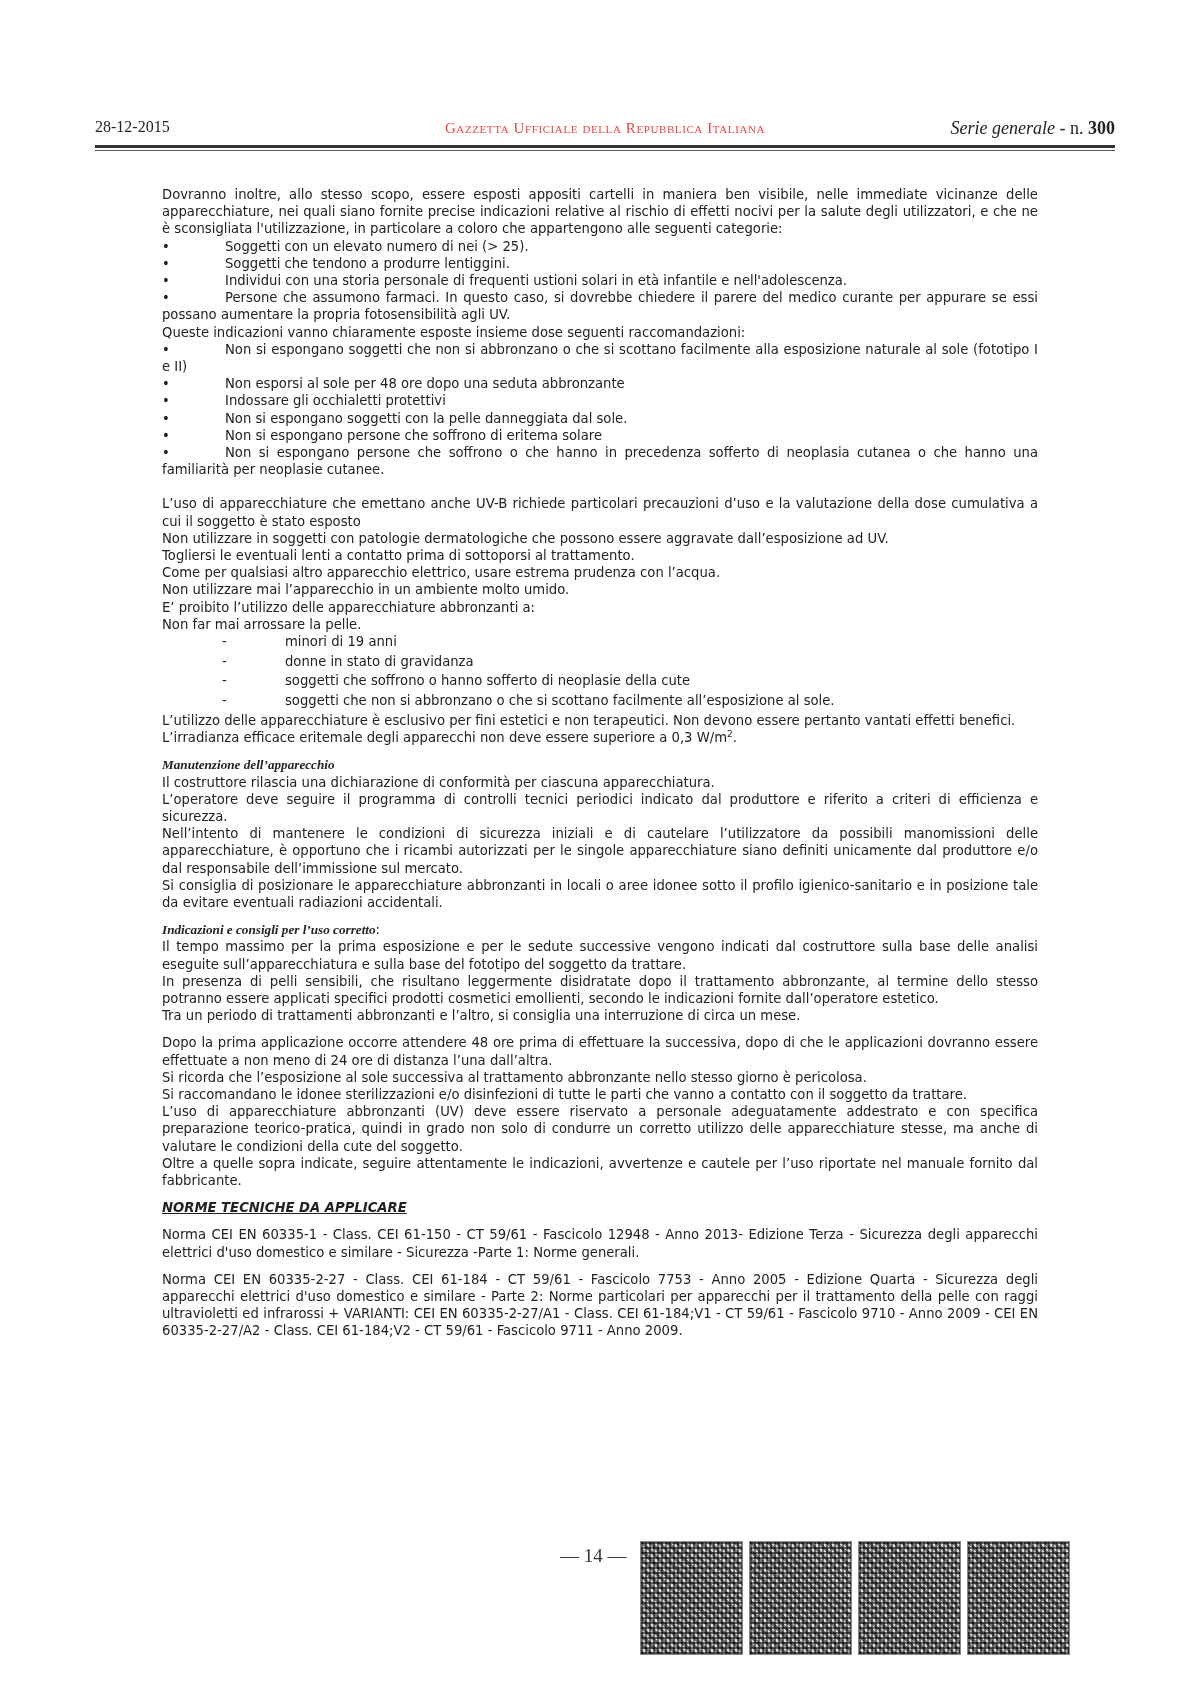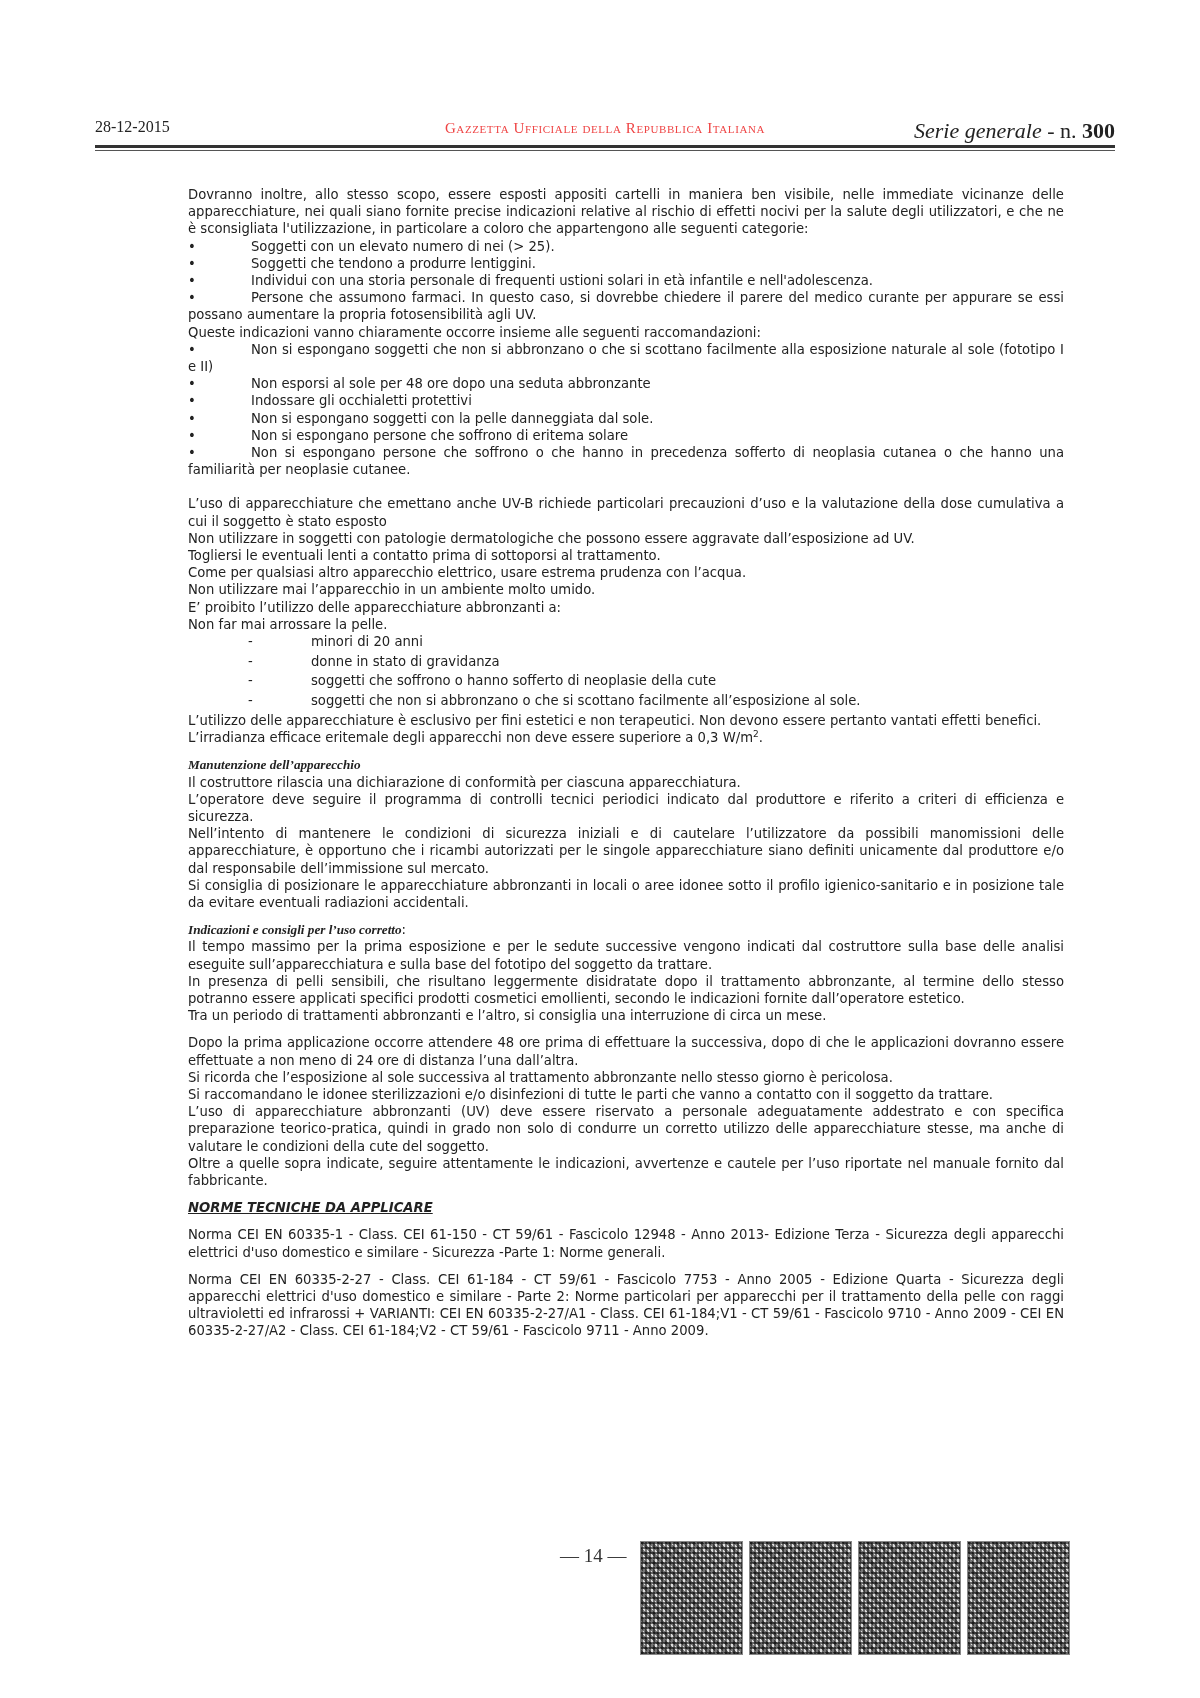--- a/index.html
+++ b/index.html
@@ -1,26 +1,26 @@
 <!DOCTYPE html>
 <html><head>
   <meta charset="utf-8">
   <style>
     html, body { margin: 0; padding: 0; background: #ffffff; }
     body { width: 1200px; height: 1698px; position: relative; overflow: hidden; color: #1a1a1a; }
     .header { position: absolute; left: 95px; top: 114px; width: 1020px; height: 36px; font-family: "Liberation Serif", "DejaVu Serif", serif; }
     .header .date { position: absolute; left: 0; top: 4px; font-size: 16px; color: #222; }
     .header .title { position: absolute; left: 0; right: 0; top: 6px; text-align: center; font-size: 15px; letter-spacing: 0.6px; font-variant: small-caps; color: #ef4444; }
-    .header .series { position: absolute; right: 0; top: 4px; font-size: 22px; color: #222; }
+    .header .series { position: absolute; right: 0; top: 4px; font-size: 18px; color: #222; }
     .header .series .it { font-style: italic; }
     .header .series .num { font-weight: bold; }
     .rule-thick { position: absolute; left: 95px; width: 1020px; top: 145px; height: 3px; background: #333; }
     .rule-thin { position: absolute; left: 95px; width: 1020px; top: 150px; height: 1px; background: #555; }
 
-    .content { position: absolute; left: 162px; top: 186px; width: 876px; font-family: "DejaVu Sans", sans-serif; font-size: 13.2px; line-height: 17.2px; color: #222; margin-left: 26px; }
+    .content { position: absolute; left: 162px; top: 186px; width: 876px; font-family: "DejaVu Sans", sans-serif; font-size: 13.2px; line-height: 17.2px; color: #222; }
     .content p { margin: 0; text-align: justify; }
     .bullet { display: flex; }
     .bullet .mark { width: 63px; flex: 0 0 63px; }
     .bullet-wrap { text-indent: 0; }
     .bullet-wrap .lead { display: inline-block; width: 63px; }
     .dash { display: flex; margin: 0 0 2.5px 0; }
     .dash .mark { width: 63px; flex: 0 0 63px; margin-left: 60px; }
     .gap { height: 17px; }
     .gap-s { height: 10px; }
     .heading { font-weight: bold; font-style: italic; font-family: Liberation Serif, serif; }
@@ -58,21 +58,21 @@
   <div class="bullet">
       <span class="mark">•</span>
       <span>Soggetti che tendono a produrre lentiggini.</span>
     </div>
   <div class="bullet">
       <span class="mark">•</span>
       <span>Individui con una storia personale di frequenti ustioni solari in età infantile e nell'adolescenza.</span>
     </div>
   <p class="bullet-wrap"><span class="lead">•</span><span>Persone che assumono farmaci. In questo caso, si dovrebbe chiedere il parere del medico curante per appurare se essi possano aumentare la propria fotosensibilità agli UV.</span></p>
 
-  <p>Queste indicazioni vanno chiaramente occorre insieme alle seguenti raccomandazioni:</p>
+  <p>Queste indicazioni vanno chiaramente esposte insieme dose seguenti raccomandazioni:</p>
   <p class="bullet-wrap"><span class="lead">•</span><span>Non si espongano soggetti che non si abbronzano o che si scottano facilmente alla esposizione naturale al sole (fototipo I e II)</span></p>
   <div class="bullet">
       <span class="mark">•</span>
       <span>Non esporsi al sole per 48 ore dopo una seduta abbronzante</span>
     </div>
   <div class="bullet">
       <span class="mark">•</span>
       <span>Indossare gli occhialetti protettivi</span>
     </div>
   <div class="bullet">
@@ -89,21 +89,21 @@
 
   <p>L’uso di apparecchiature che emettano anche UV-B richiede particolari precauzioni d’uso e la valutazione della dose cumulativa a cui il soggetto è stato esposto</p>
   <p>Non utilizzare in soggetti con patologie dermatologiche che possono essere aggravate dall’esposizione ad UV.</p>
   <p>Togliersi le eventuali lenti a contatto prima di sottoporsi al trattamento.</p>
   <p>Come per qualsiasi altro apparecchio elettrico, usare estrema prudenza con l’acqua.</p>
   <p>Non utilizzare mai l’apparecchio in un ambiente molto umido.</p>
   <p>E’ proibito l’utilizzo delle apparecchiature abbronzanti a:</p>
   <p>Non far mai arrossare la pelle.</p>
   <div class="dash">
       <span class="mark">-</span>
-      <span>minori di 20 anni</span>
+      <span>minori di 19 anni</span>
     </div>
   <div class="dash">
       <span class="mark">-</span>
       <span>donne in stato di gravidanza</span>
     </div>
   <div class="dash">
       <span class="mark">-</span>
       <span>soggetti che soffrono o hanno sofferto di neoplasie della cute</span>
     </div>
   <div class="dash">

